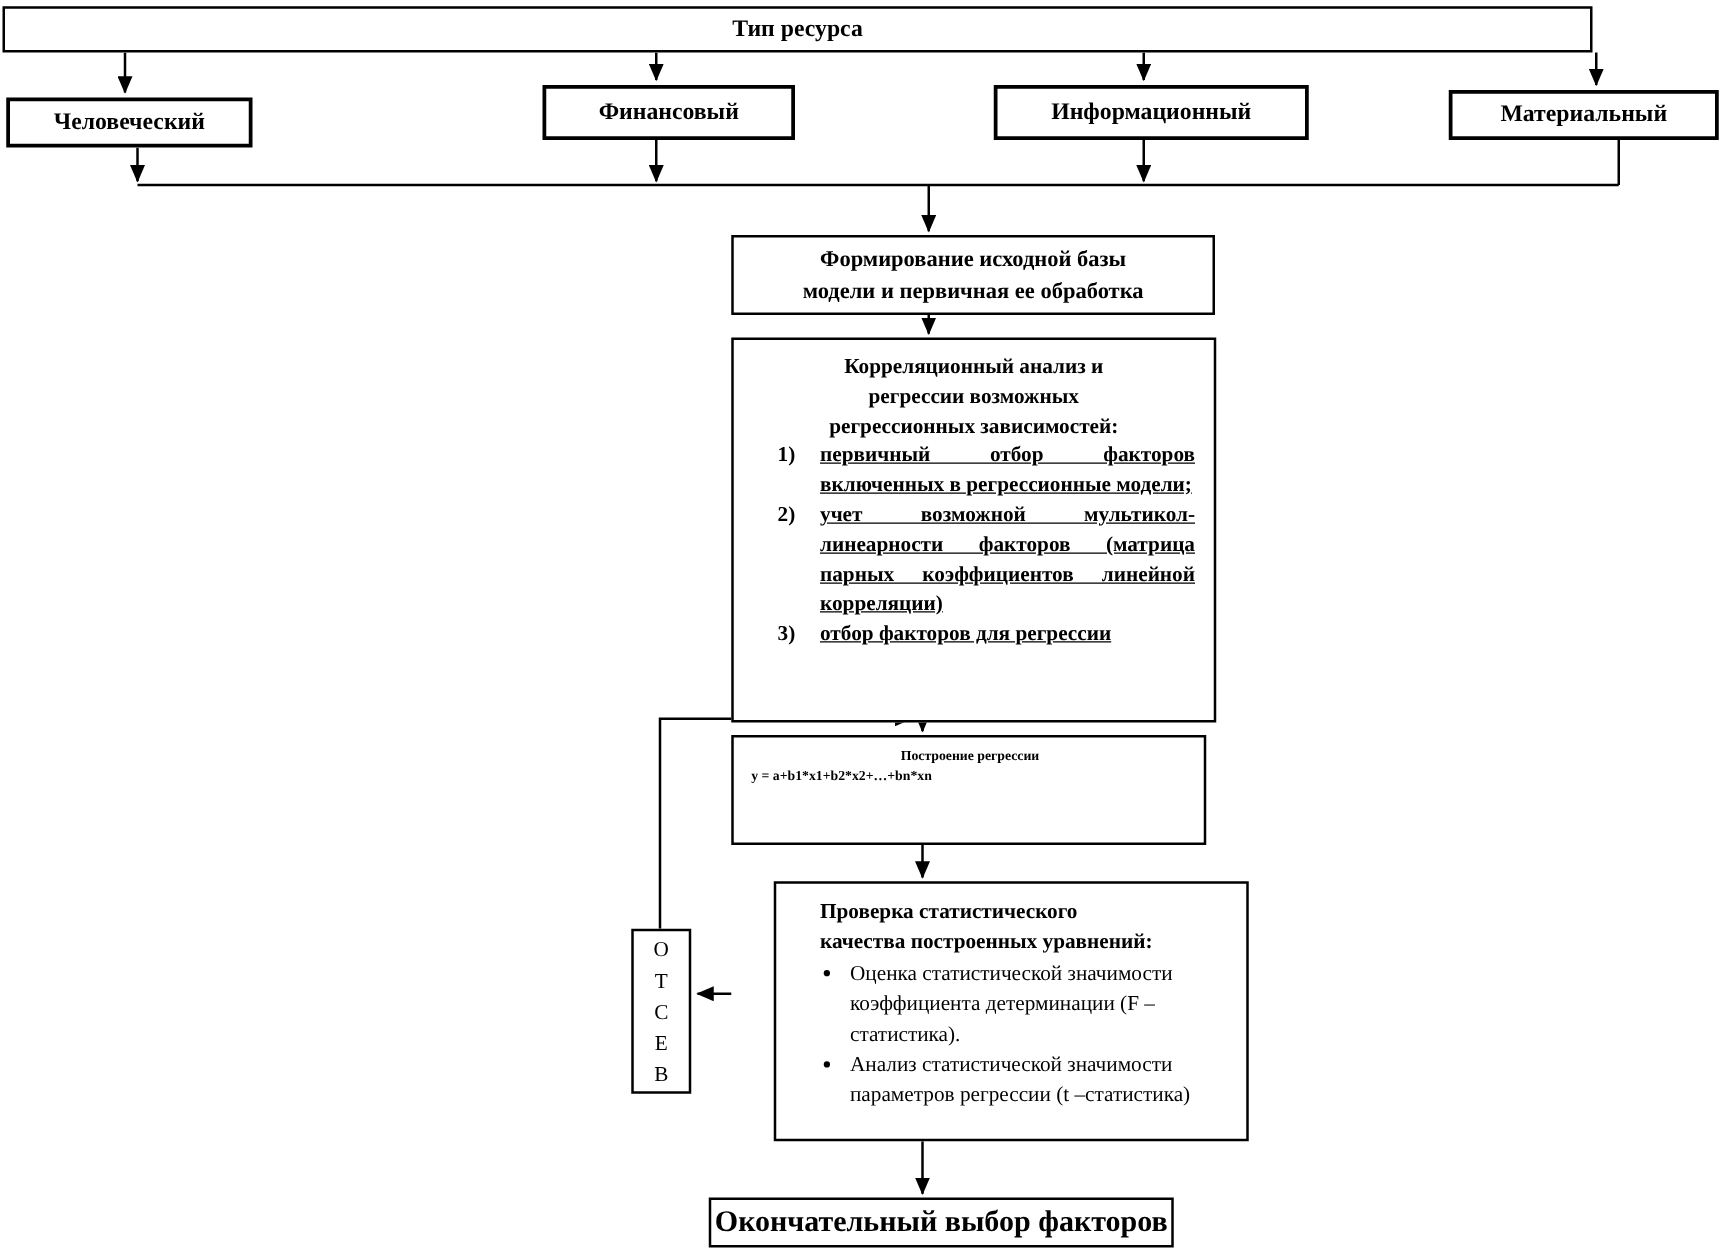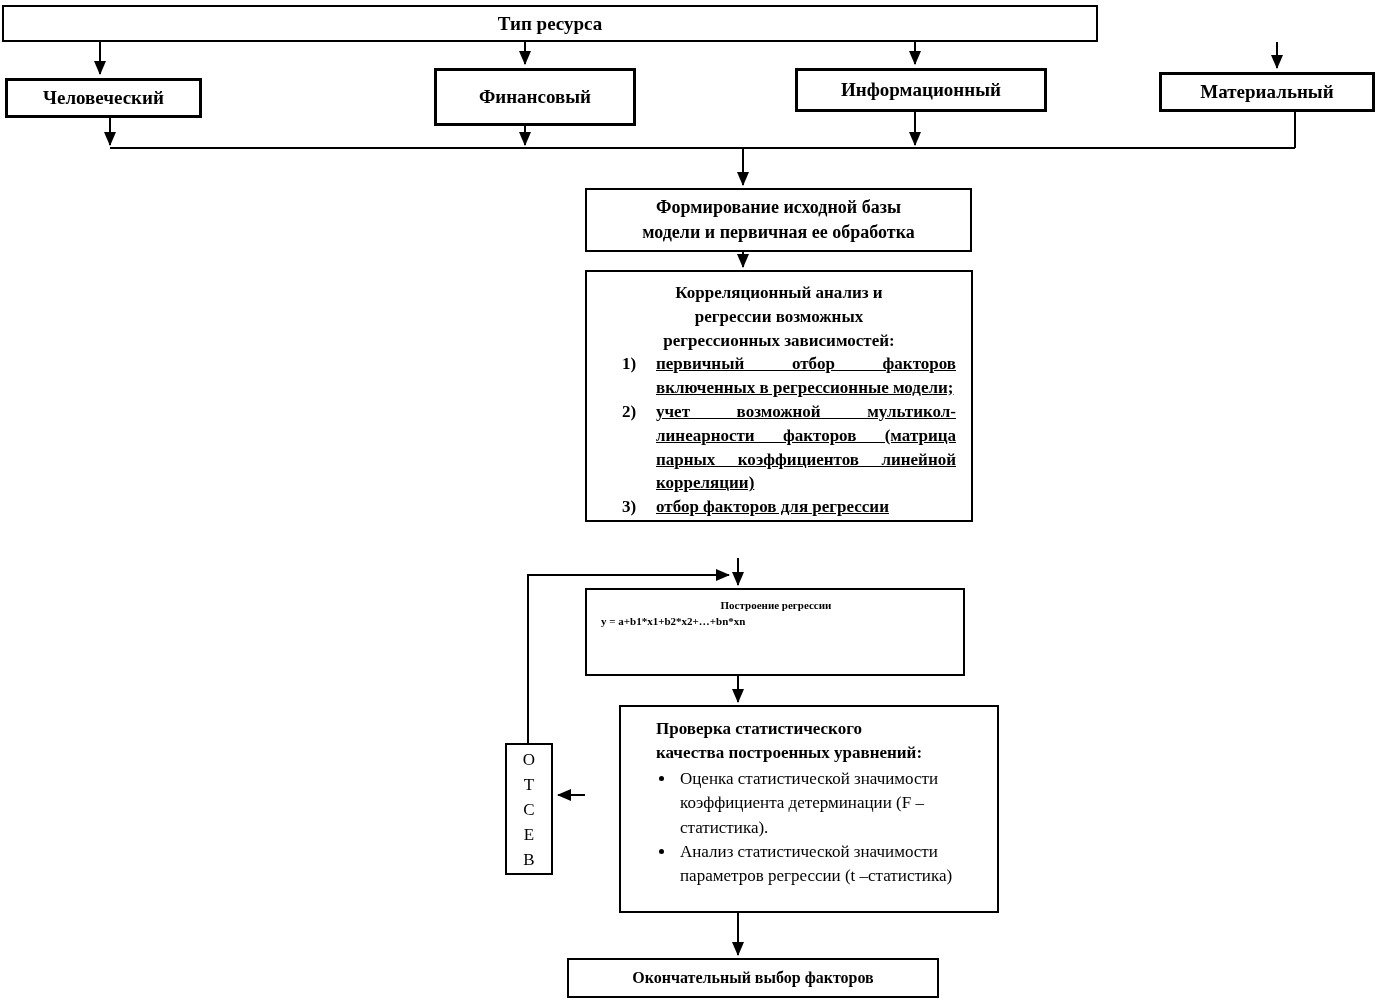--- a/index.html
+++ b/index.html
@@ -20,54 +20,54 @@
     border: 2px solid #000;
   }
   .center {
     display: flex;
     align-items: center;
     justify-content: center;
     text-align: center;
   }
 
   
-  .title-box { left: 2px; top: 5px; width: 1096px; height: 37px; font-size: 19px; font-weight: bold; }
+  .title-box { left: 2px; top: 5px; width: 1272px; height: 37px; font-size: 19px; font-weight: bold; }
 
   
   .res-box { border-width: 3px; font-size: 19px; font-weight: bold; }
   .res-human { left: 5px;    top: 78px; width: 197px; height: 40px; font-family: Liberation Serif, serif; }
-  .res-fin   { left: 434px;  top: 68px; width: 202px; height: 58px; }
+  .res-fin   { left: 434px;  top: 68px; width: 202px; height: 44px; }
   .res-info  { left: 795px;  top: 68px; width: 252px; height: 44px; }
   .res-mat   { left: 1159px; top: 72px; width: 216px; height: 40px; }
 
   
   .formation-box { left: 585px; top: 188px; width: 387px; height: 64px; font-size: 18px; font-weight: bold; line-height: 1.4; flex-direction: column; }
 
   
-  .corr-box { left: 585px; top: 270px; width: 388px; height: 252px; font-size: 17px; font-weight: bold; padding: 9px 0 4px 0; }
+  .corr-box { left: 585px; top: 270px; width: 388px; height: 308px; font-size: 17px; font-weight: bold; padding: 9px 0 4px 0; }
   .corr-heading { text-align: center; line-height: 1.4; }
   .num-item { display: flex; padding: 0 15px 0 35px; line-height: 1.4; }
   .num-item .num { width: 34px; flex: 0 0 34px; }
   .num-item .txt { flex: 1; text-align: justify; text-decoration: underline; }
 
   
   .regr-box { left: 585px; top: 588px; width: 380px; height: 88px; font-size: 11px; font-weight: bold; padding: 8px 12px 8px 14px; line-height: 1.45; }
   .regr-title { text-align: center; }
 
   
   .check-box { left: 619px; top: 705px; width: 380px; height: 208px; font-size: 17px; padding: 10px 16px 8px 0; line-height: 1.42; }
   .check-heading { font-weight: bold; padding-left: 35px; }
   .check-list { list-style: disc; margin: 2px 4px 0 55px; }
   .check-list li { padding-left: 4px; }
 
   
   .otsev-box { left: 505px; top: 743px; width: 48px; height: 132px; flex-direction: column; font-size: 17px; line-height: 25px; }
 
   
-  .final-box { left: 567px; top: 958px; width: 372px; height: 40px; font-size: 16px; font-weight: bold; }
+  .final-box { left: 567px; top: 958px; width: 372px; height: 40px; font-size: 24px; font-weight: bold; }
 </style>
 </head>
 <body>
 
 <div class="canvas">
 
   <svg class="arrows" viewBox="0 0 1378 1002" xmlns="http://www.w3.org/2000/svg">
     <defs>
       <marker id="ah" markerUnits="userSpaceOnUse" markerWidth="14" markerHeight="12" refX="13" refY="6" orient="auto">
         <path d="M0,0 L14,6 L0,12 Z" fill="#000"></path>

